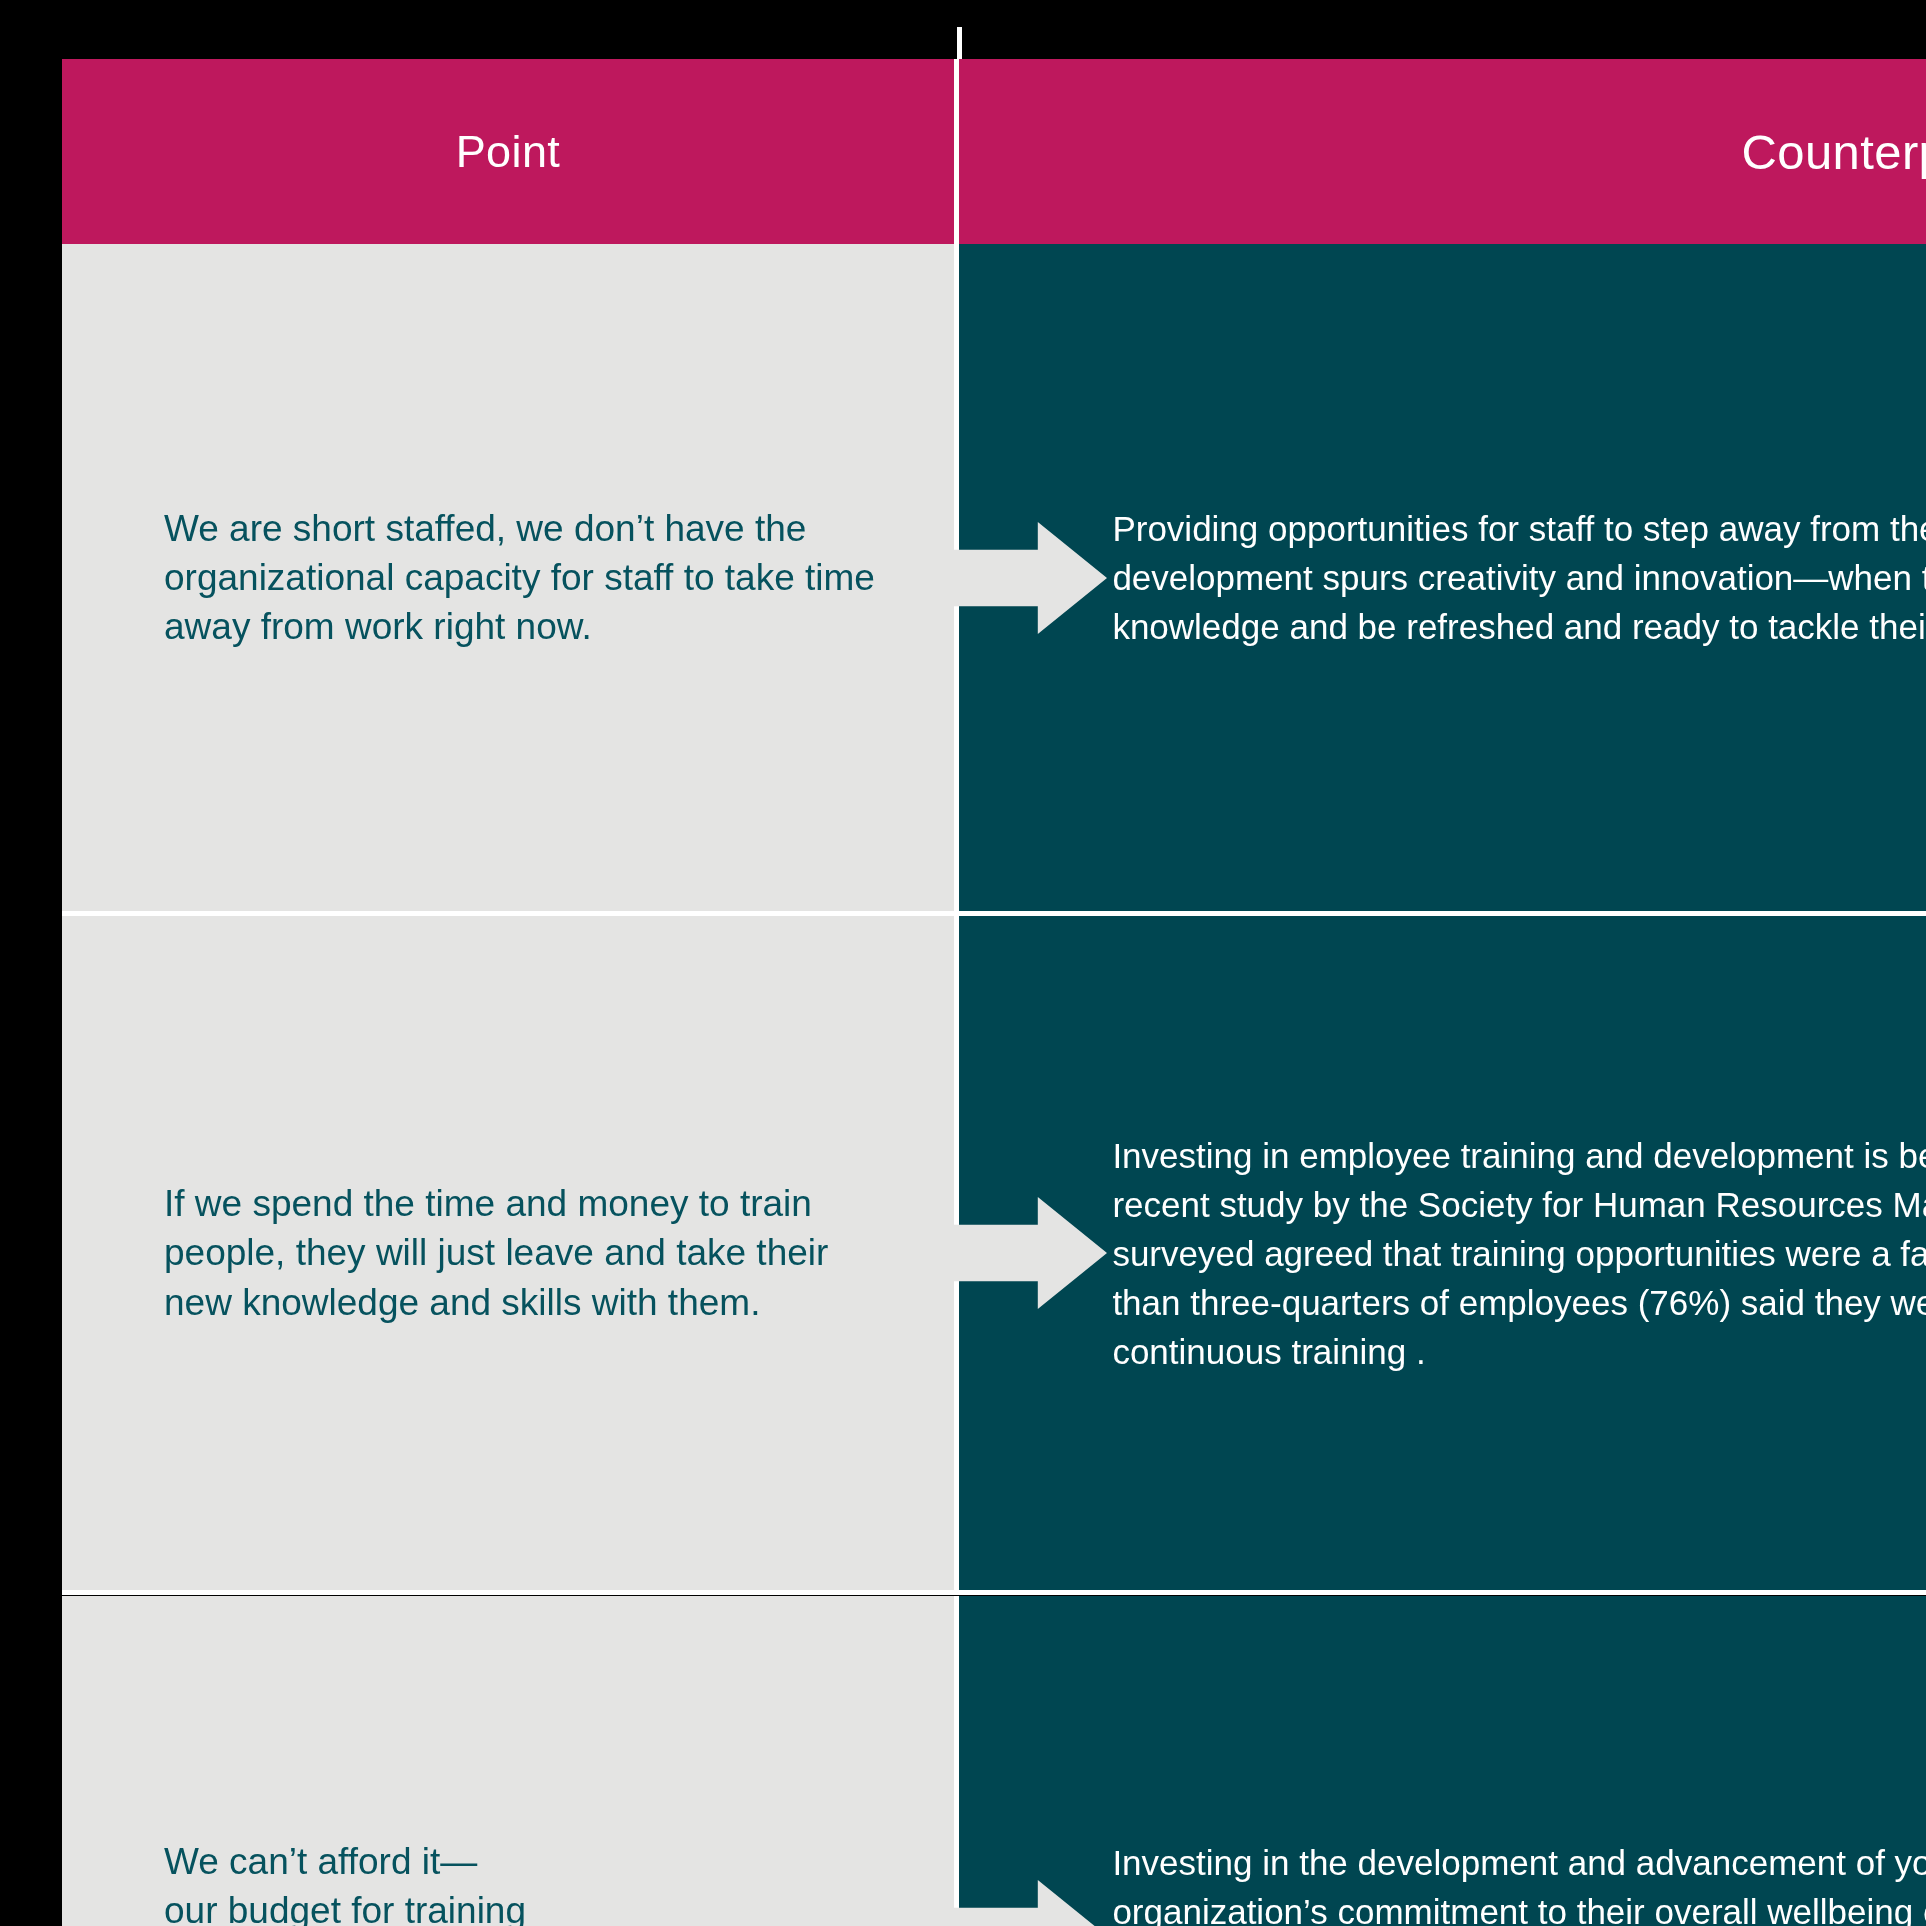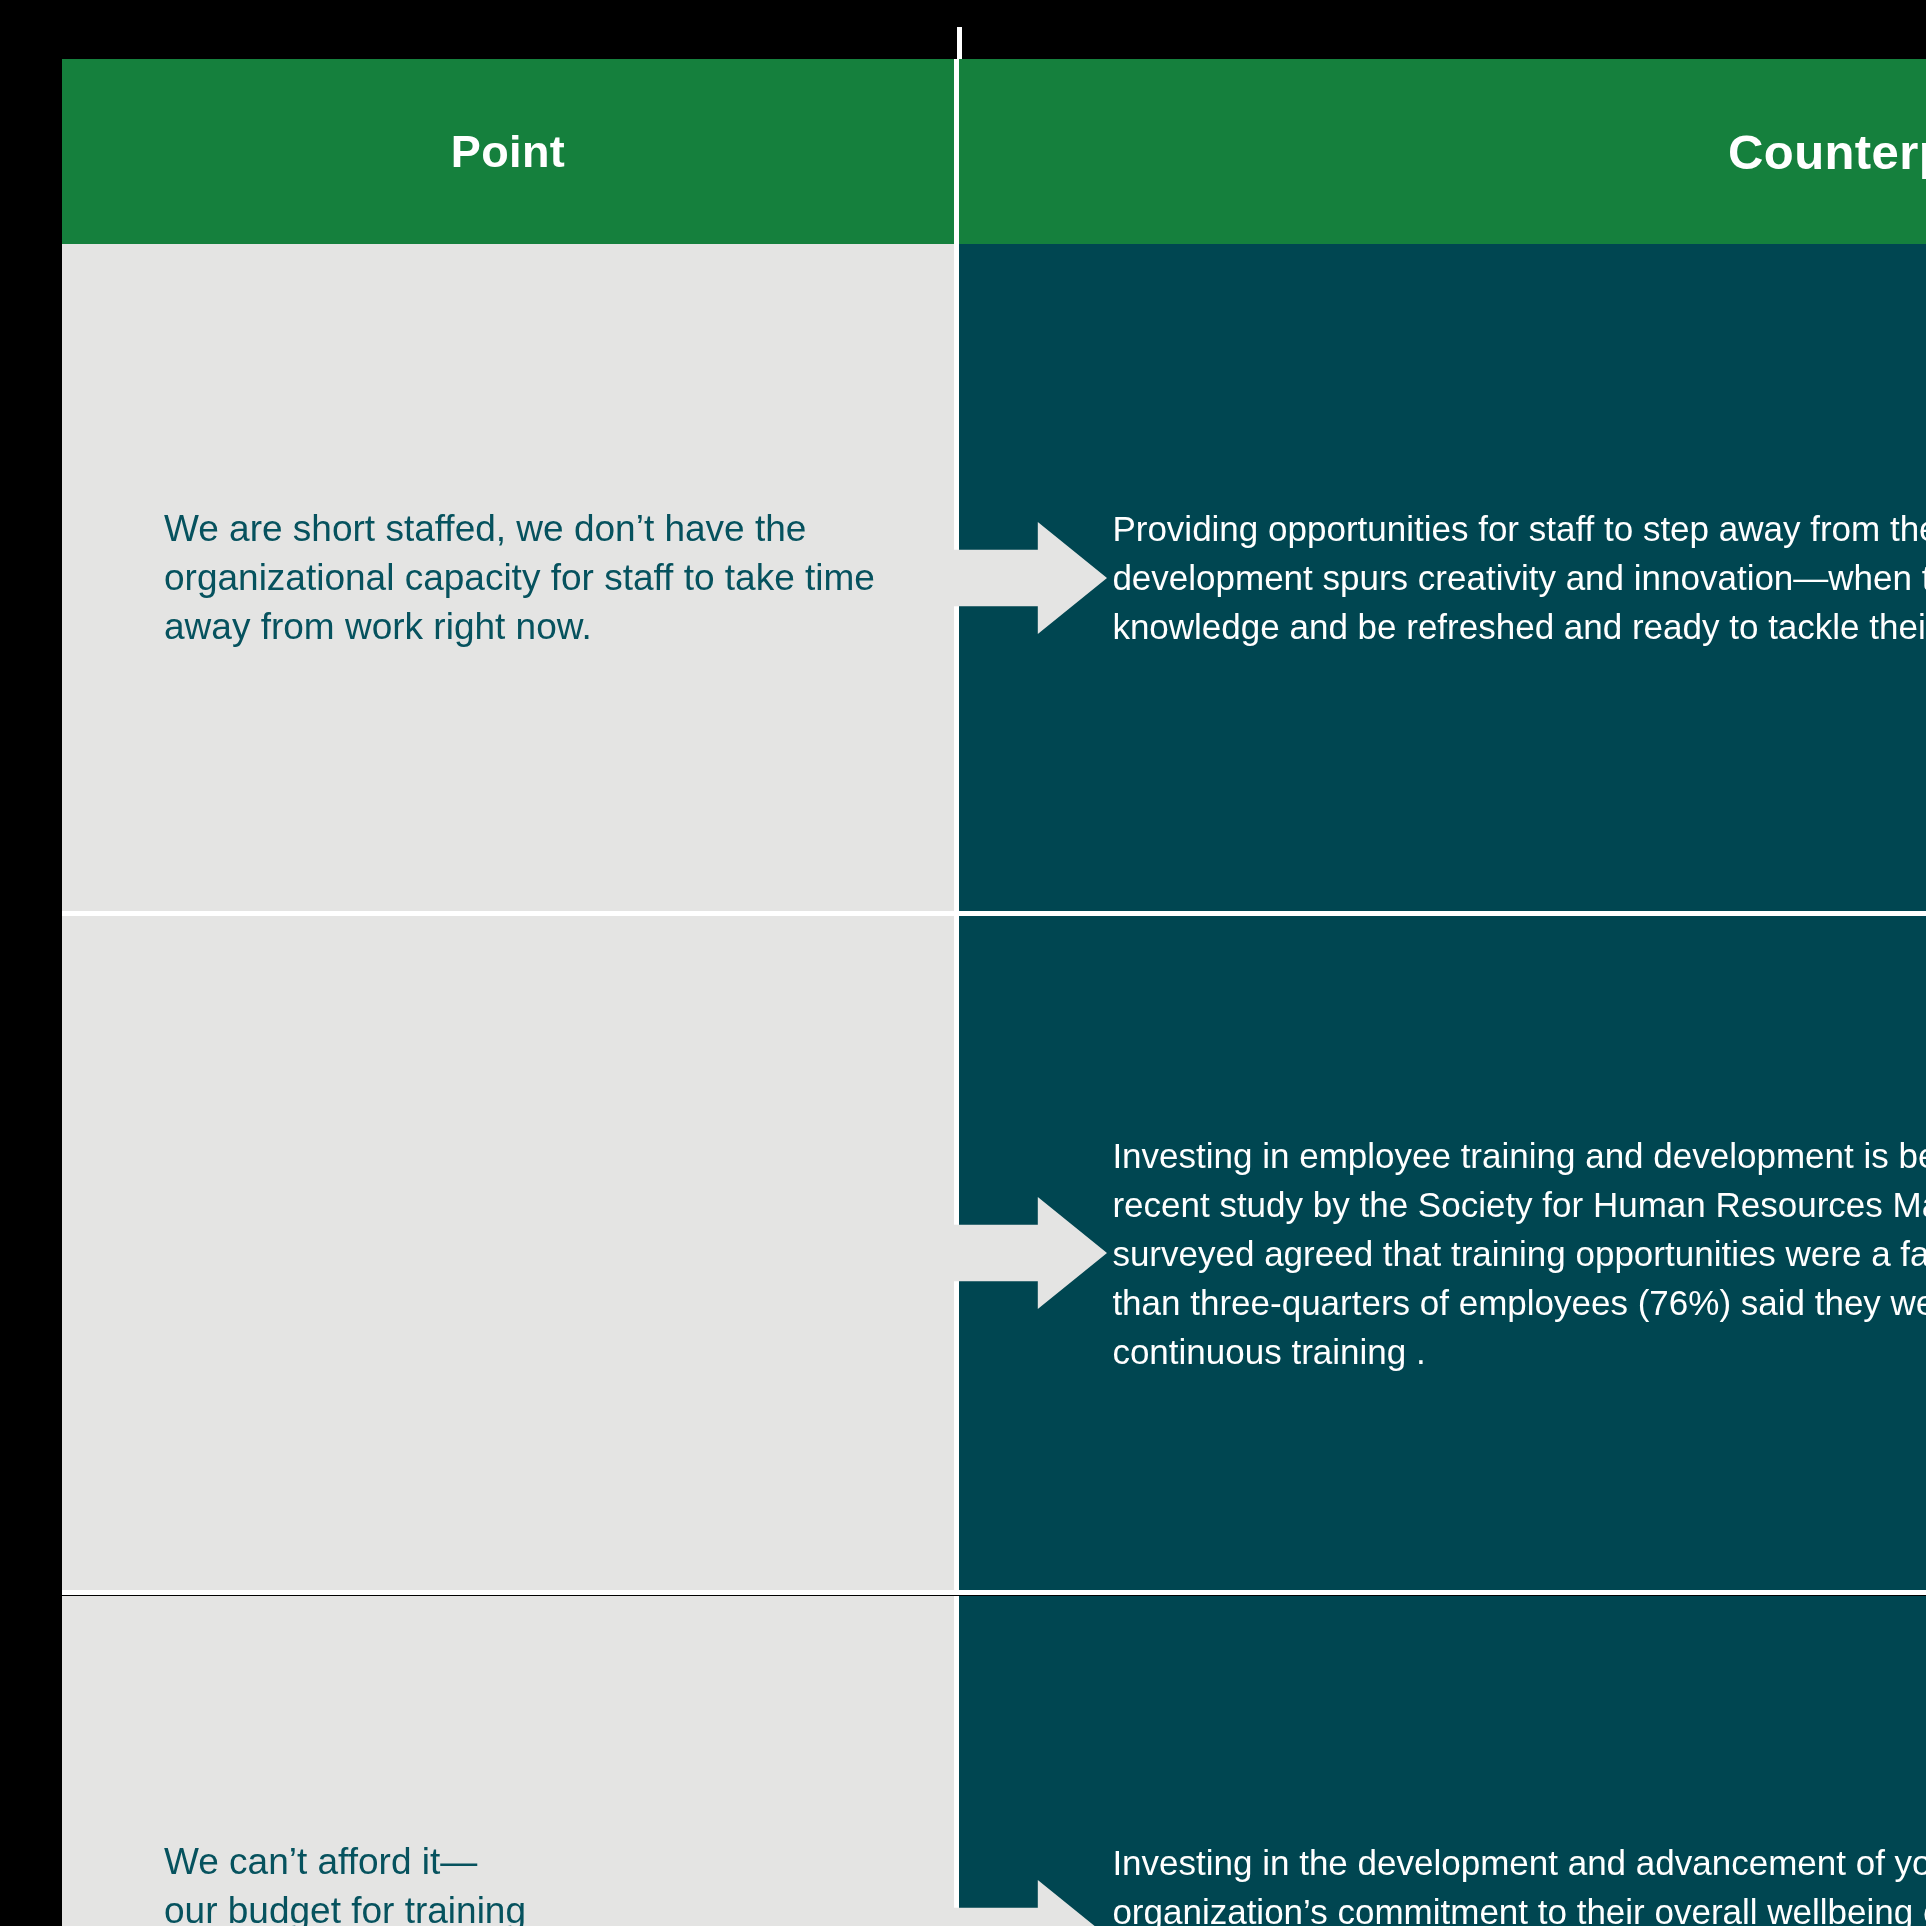--- a/index.html
+++ b/index.html
@@ -16,23 +16,23 @@
   #top-divider{
     position:absolute;left:895px;top:-32px;width:5.4px;height:32px;
     background:#ffffff;
   }
   
   .header-row{
     position:absolute;left:0;top:0;width:100%;height:185px;
     display:flex;
   }
   .header-cell{
-    background:#15803d;
+    background:#be185d;
     display:flex;align-items:center;justify-content:center;
-    color:#ffffff;font-weight:bold;
+    color:#ffffff;font-weight:normal;
   }
   .header-cell.point{width:892px;font-size:45px;letter-spacing:0.4px;}
   .header-gap{width:5.4px;background:#ffffff;}
   .header-cell.counter{flex:1;font-size:49px;letter-spacing:0.4px;}
 
   
   .body-rows{
     position:absolute;left:0;top:185px;width:100%;height:2710px;
   }
   .row{
@@ -103,20 +103,21 @@
       </div>
       <div class="col-gap"></div>
       <div class="cell-counter">
         <div class="counter-text">Providing opportunities for staff to step away from their day-to-day work to attend training and development spurs creativity and innovation—when they return to work, they will have new skills and knowledge and be refreshed and ready to tackle their work with renewed energy.</div>
       </div>
     </div>
     <div class="row-sep" style="top:667px;"></div>
 
     <div class="row" style="top:672px;height:674px;">
       <div class="cell-point">
+        <div class="point-text">If we spend the time and money to train people, they will just leave and take their new knowledge and skills with them.</div>
         <div class="arrow">
           <svg viewBox="0 0 398 290" preserveAspectRatio="none" aria-hidden="true">
             <polygon points="0,72 218,72 218,0 398,145 218,290 218,218 0,218" fill="#e4e4e3"></polygon>
           </svg>
         </div>
       </div>
       <div class="col-gap"></div>
       <div class="cell-counter">
         <div class="counter-text">Investing in employee training and development is beneficial for employee retention and recruitment. In a recent study by the Society for Human Resources Management (SHRM) nearly half of employees (48%) surveyed agreed that training opportunities were a factor in choosing their current organization, and more than three-quarters of employees (76%) said they were more likely to stay with an organization that offers continuous training .</div>
       </div>

